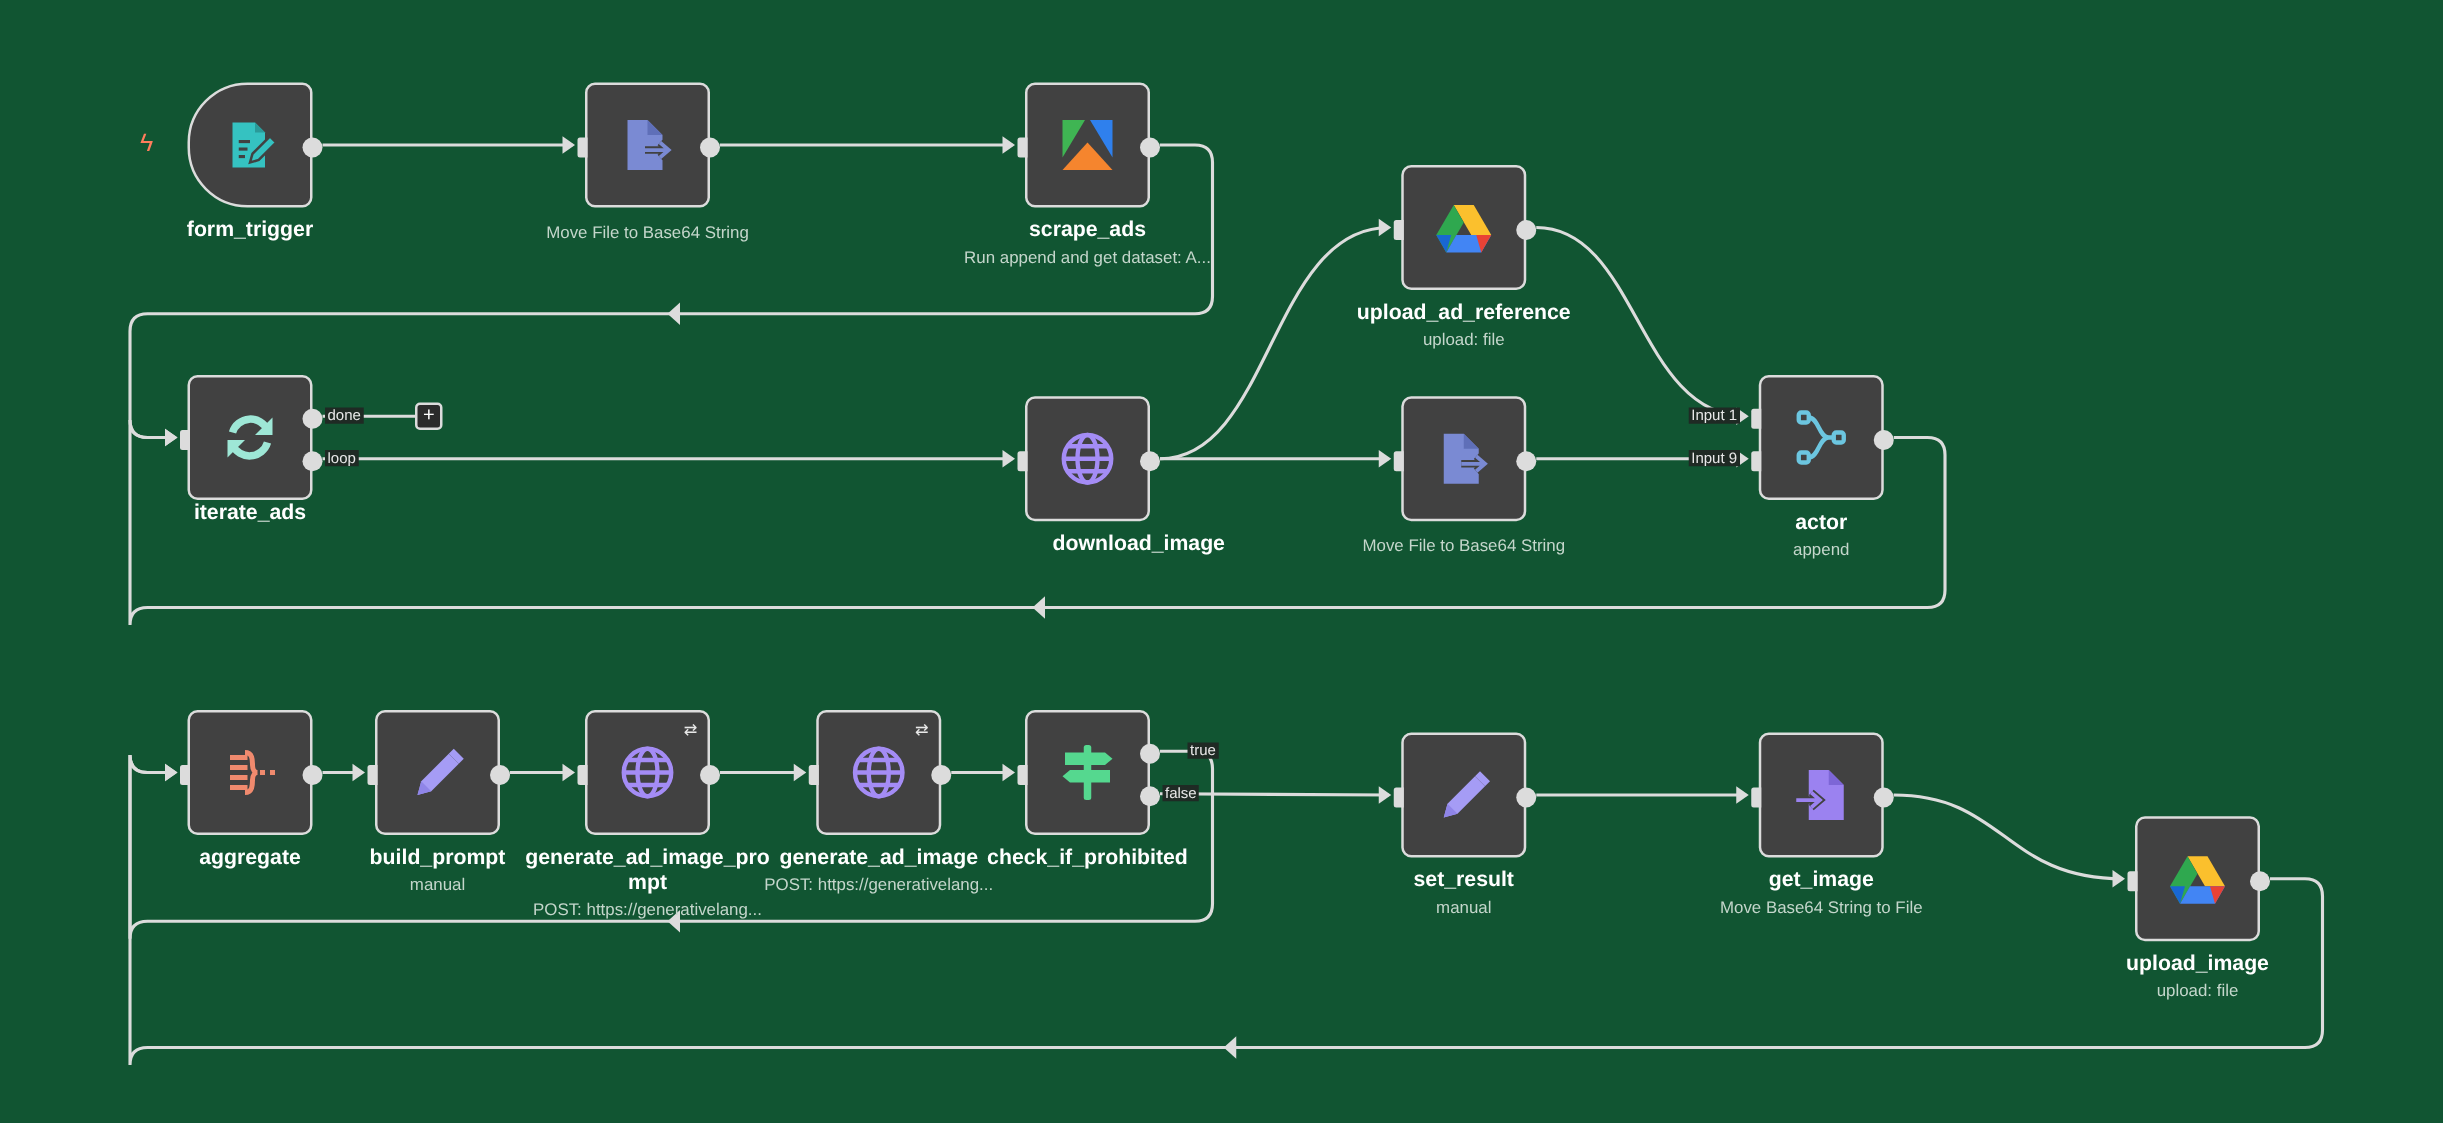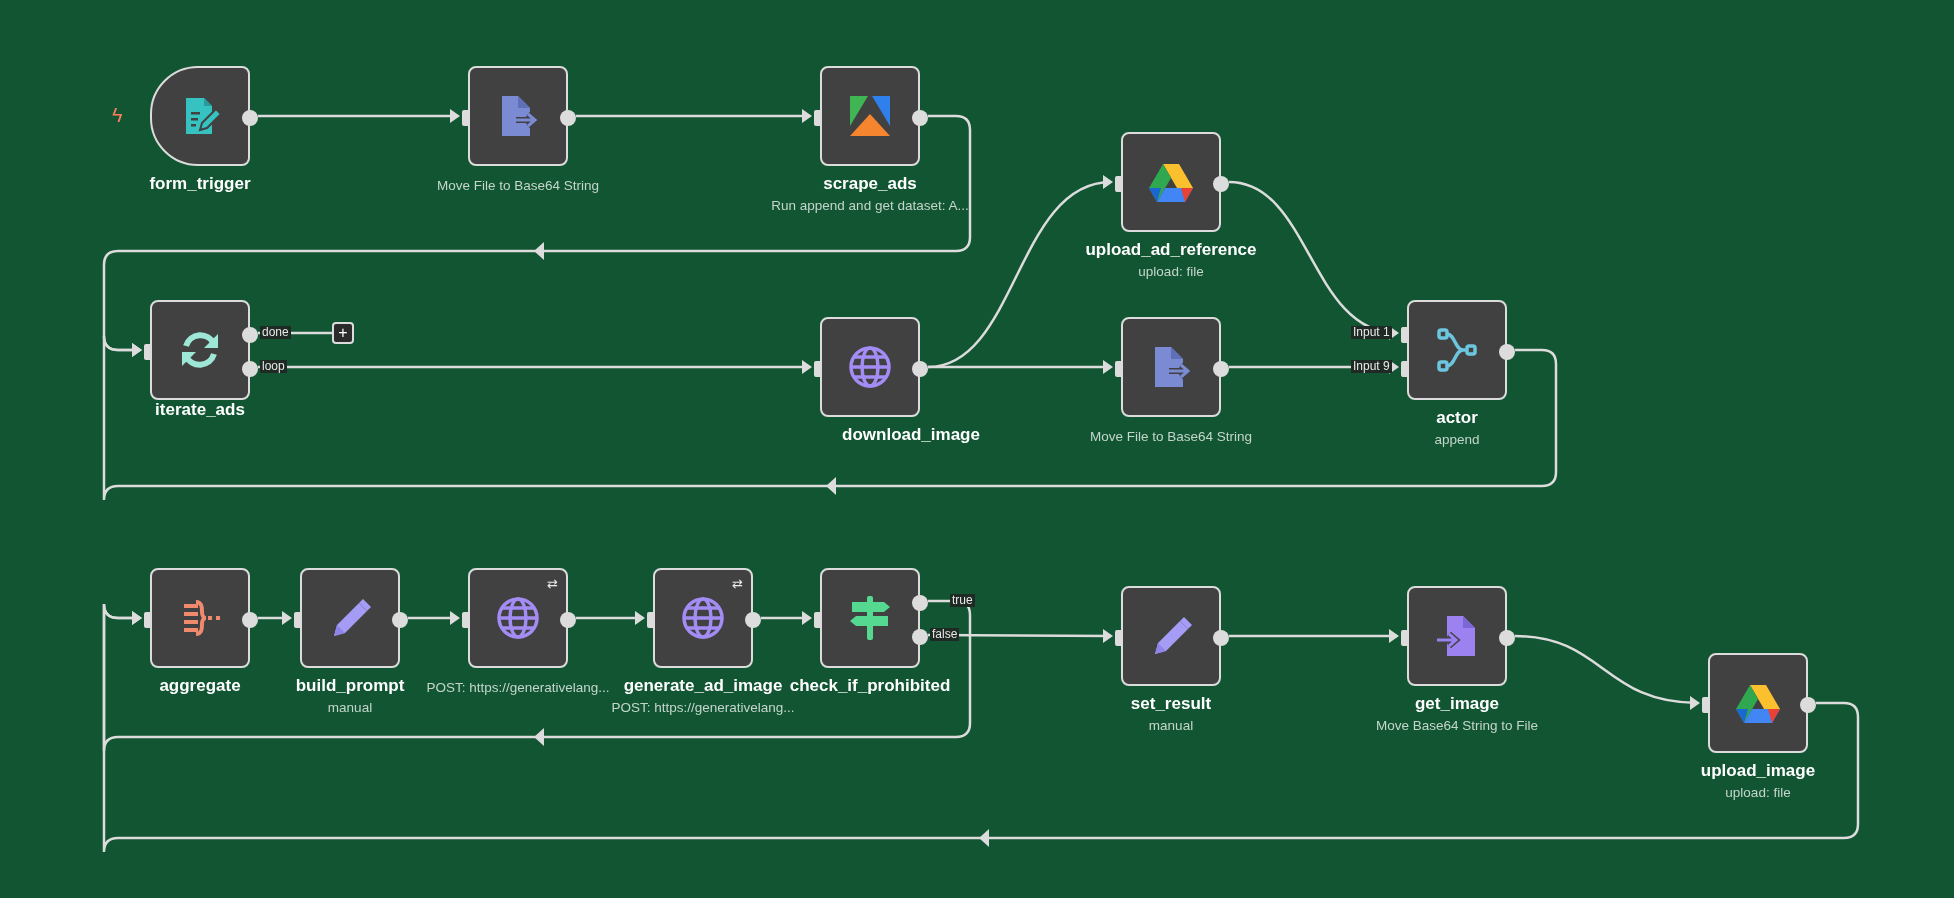--- a/index.html
+++ b/index.html
@@ -222,20 +222,21 @@
               <circle cx="24" cy="24" r="19"></circle>
               <ellipse cx="24" cy="24" rx="8" ry="19"></ellipse>
               <path d="M5 24h38M8 14h32M8 34h32"></path>
             </g>
           </svg></div>
         <span class="retry-badge">⇄</span>
         <div class="port-in" style="top: 42px;"></div>
         <div class="port-out" style="top: 42px;"></div>
       </div>
       <div class="label" style="left: 408px; top: 676px;">
+        <span class="title" style="width: 200px; margin: 0px auto;">generate_ad_image_prompt</span>
         <span class="sub">POST: https://generativelang...</span>
       </div>
       <div class="node" style="left: 653px; top: 568px;">
         <div class="icon"><svg viewBox="0 0 48 48">
             <g stroke="#a48cf5" stroke-width="3.5" fill="none">
               <circle cx="24" cy="24" r="19"></circle>
               <ellipse cx="24" cy="24" rx="8" ry="19"></ellipse>
               <path d="M5 24h38M8 14h32M8 34h32"></path>
             </g>
           </svg></div>

